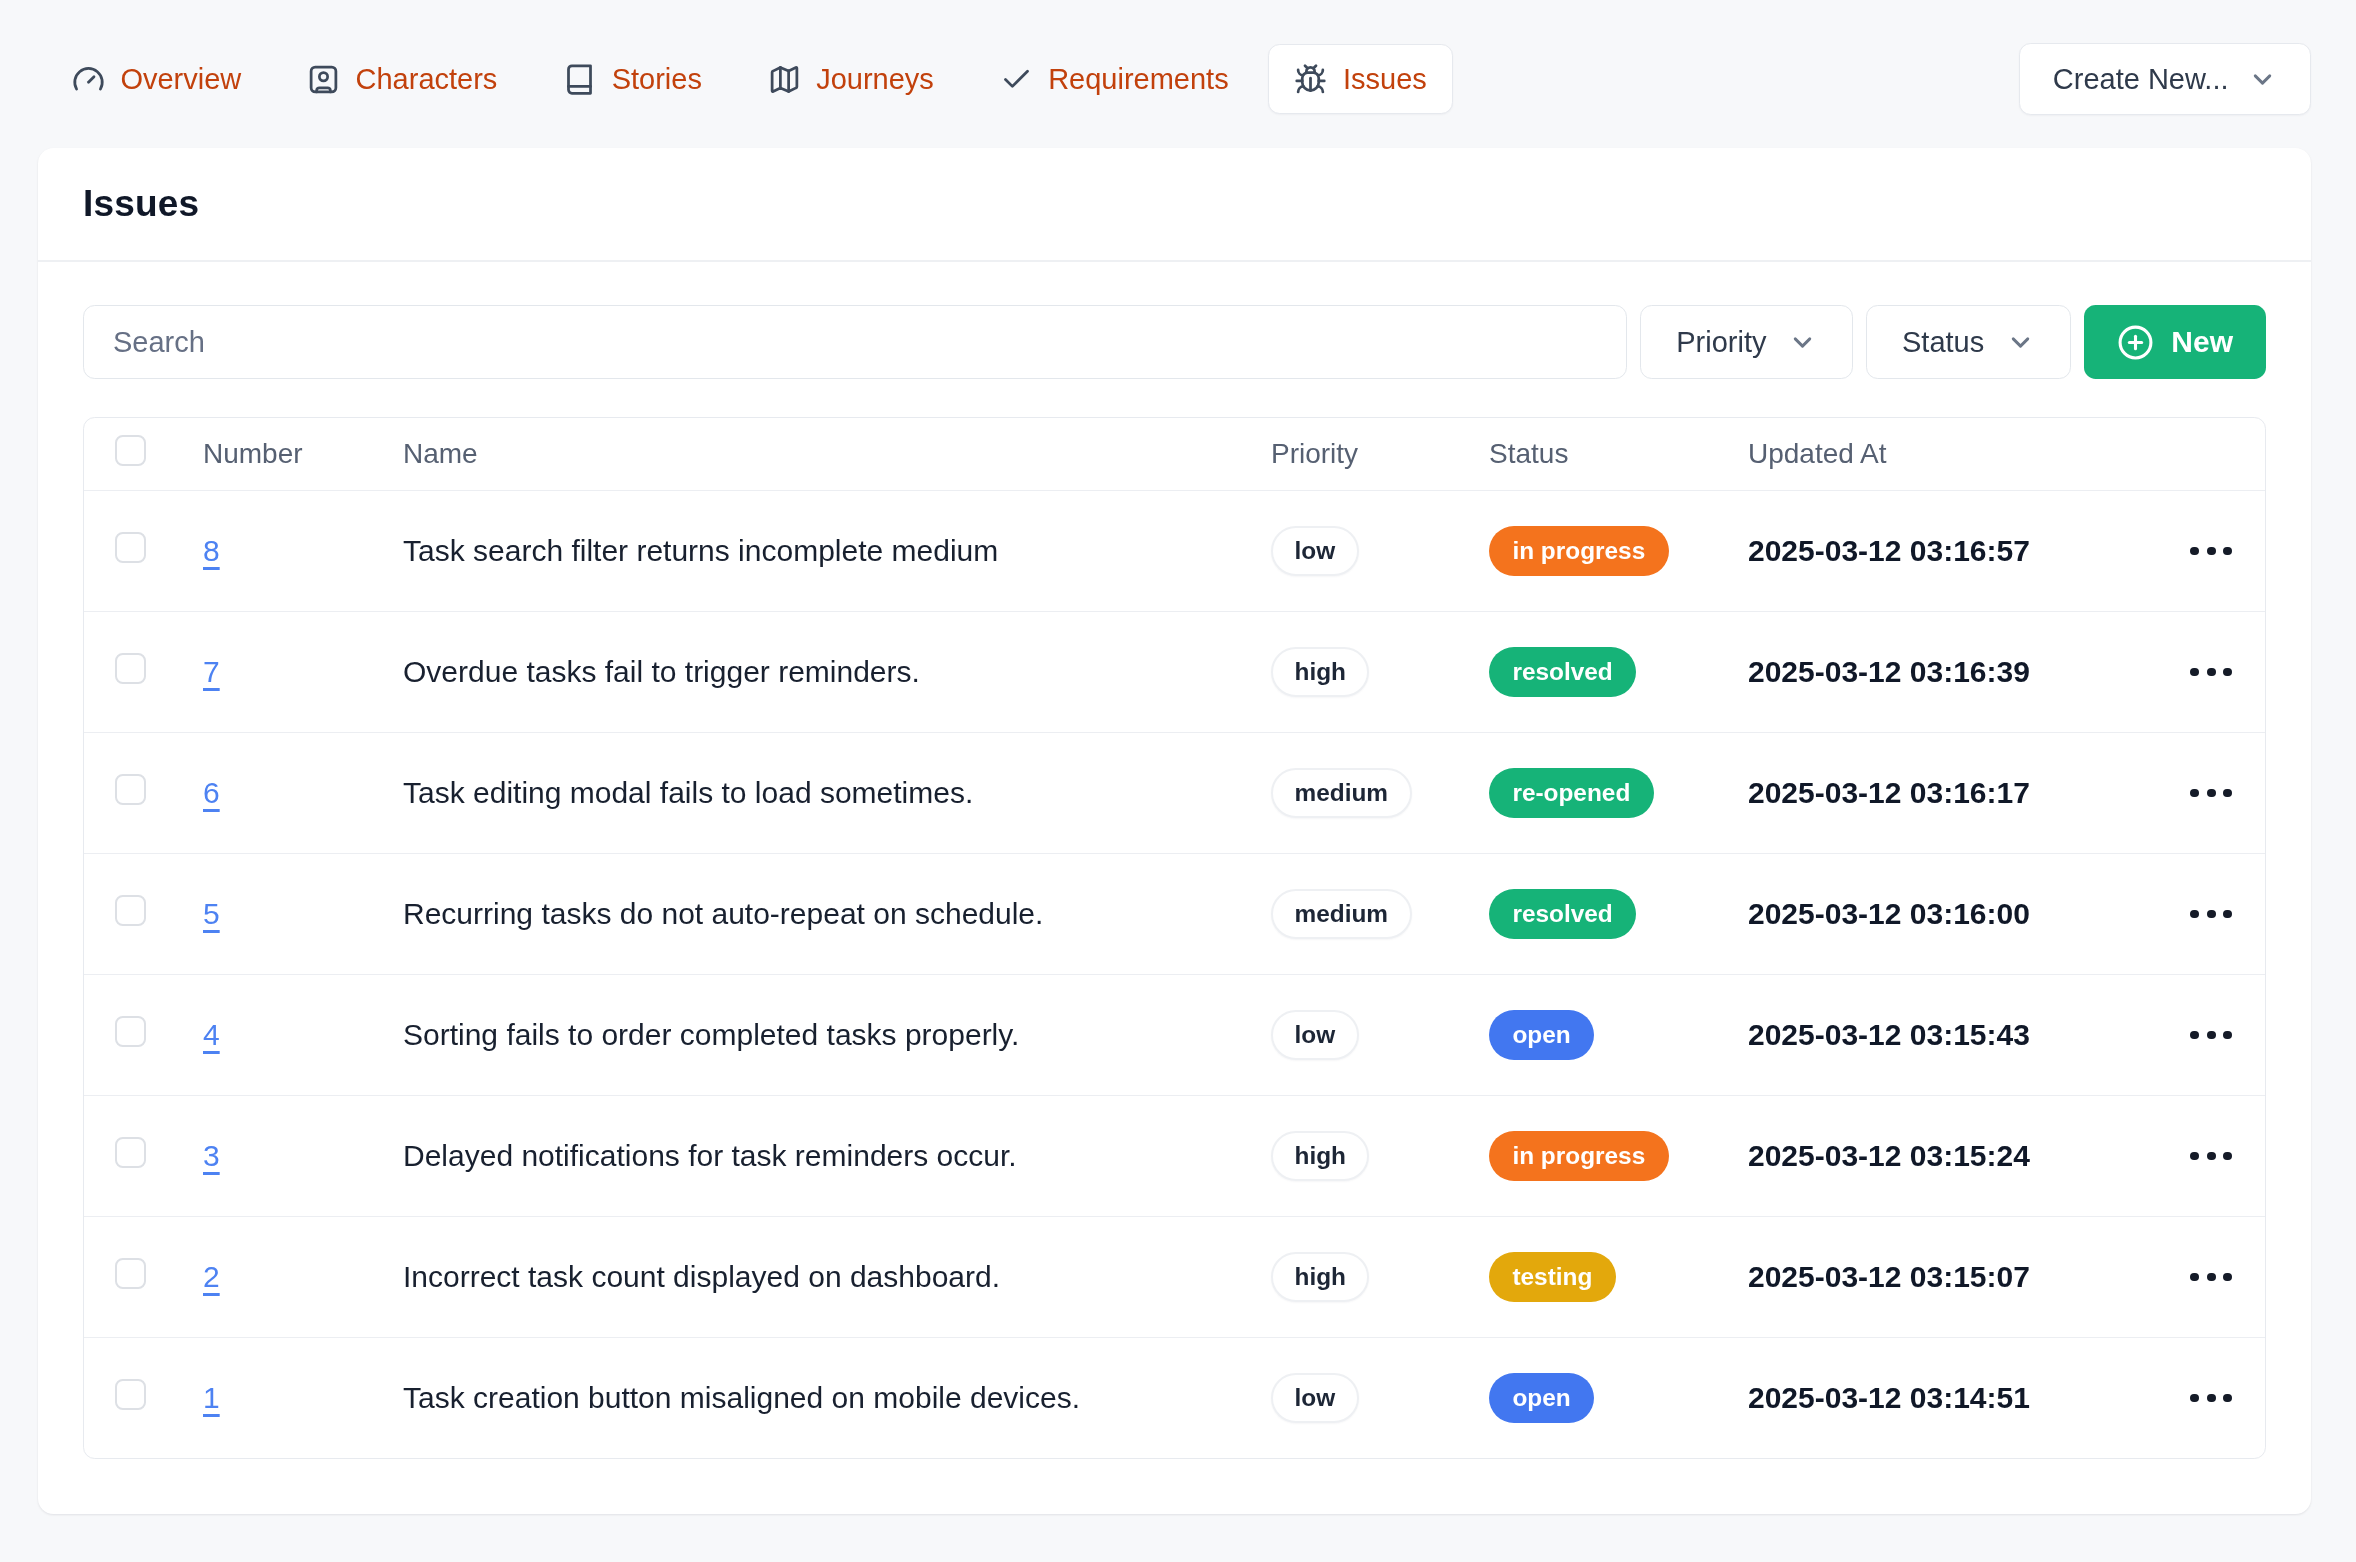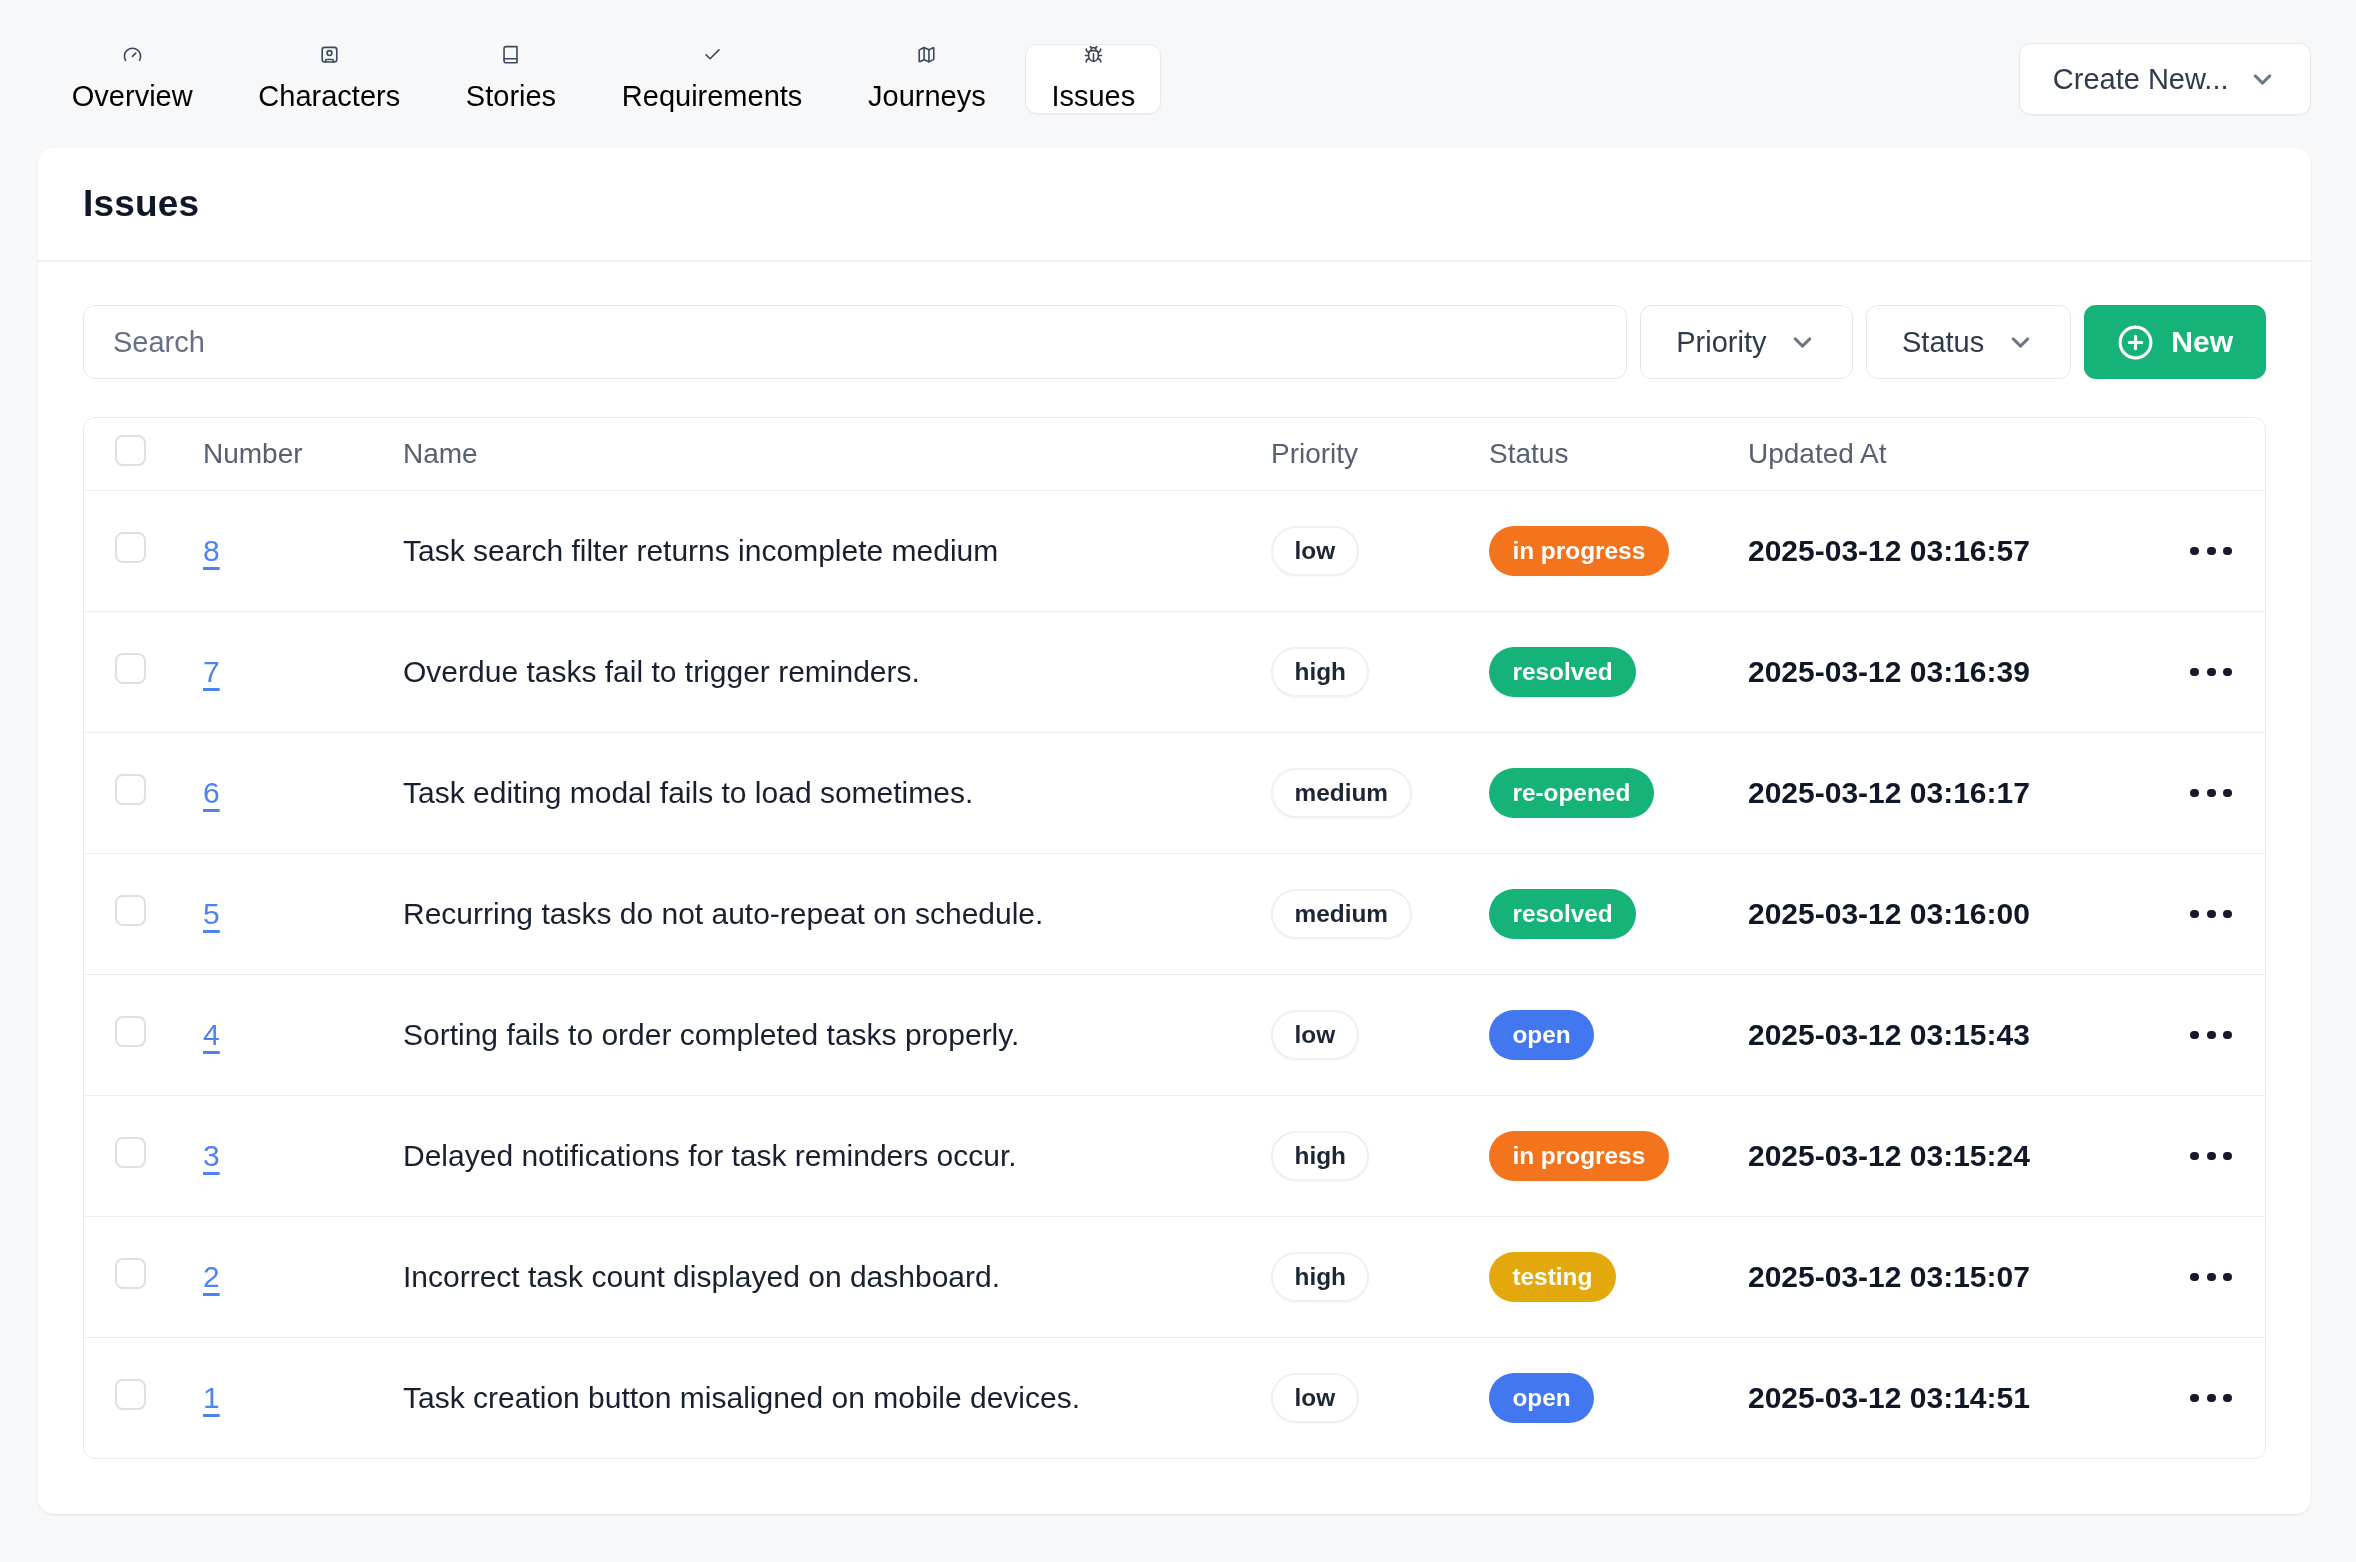--- a/index.html
+++ b/index.html
@@ -12,23 +12,22 @@
   }
   .page { width:2356px; height:1562px; padding:44px 45px 0 38px; }
 
   
   .topbar { display:flex; align-items:center; justify-content:space-between; height:70px; }
   .tabs { display:flex; align-items:center; gap:13.7px; margin-left:7.8px; }
   .tab {
     display:flex; align-items:center; gap:15.6px;
     padding:0 25px; height:70px;
     background:transparent; border:1px solid transparent; border-radius:11.7px;
-    font-family:inherit; font-size:29px; font-weight:500; color:#000000;
+    font-family:inherit; font-size:29px; font-weight:500; color:#c2410c;
     cursor:pointer;
-    flex-direction:column;
   }
   .tab.active { background:#ffffff; border-color:#e6e9ee; box-shadow:0 1px 2px rgba(16,24,40,.04); }
   .tab svg { width:33px; height:33px; stroke:#3e4a5b; fill:none; stroke-width:2; stroke-linecap:round; stroke-linejoin:round; }
 
   .create-new {
     display:flex; align-items:center; gap:19.5px;
     height:72px; padding:0 33px;
     background:#ffffff; border:1px solid #e6e9ee; border-radius:11.7px;
     font-family:inherit; font-size:29px; font-weight:500; color:#2f3a4b;
     box-shadow:0 1px 2px rgba(16,24,40,.04); cursor:pointer;
@@ -122,31 +121,31 @@
       </button>
       <button class="tab">
         <svg viewBox="0 0 24 24">
             <path d="M4 19.5v-15A2.5 2.5 0 0 1 6.5 2H20v20H6.5a2.5 2.5 0 0 1-2.5-2.5z"></path>
             <path d="M4 17h16"></path>
           </svg>
         <span>Stories</span>
       </button>
       <button class="tab">
         <svg viewBox="0 0 24 24">
-            <path d="M20 6 9 17l-5-5"></path>
-          </svg>
-        <span>Requirements</span>
-      </button>
-      <button class="tab">
-        <svg viewBox="0 0 24 24">
             <path d="M9 3.2 3.6 5.9a1 1 0 0 0-.6.9v13.5a.5.5 0 0 0 .7.4L9 18.2l6 2.6 5.4-2.7a1 1 0 0 0 .6-.9V3.7a.5.5 0 0 0-.7-.4L15 5.8 9 3.2z"></path>
             <path d="M9 3.2v15"></path>
             <path d="M15 5.8v15"></path>
           </svg>
         <span>Journeys</span>
+      </button>
+      <button class="tab">
+        <svg viewBox="0 0 24 24">
+            <path d="M20 6 9 17l-5-5"></path>
+          </svg>
+        <span>Requirements</span>
       </button>
       <button class="tab active">
         <svg viewBox="0 0 24 24">
             <path d="m8 2 1.88 1.88"></path>
             <path d="M14.12 3.88 16 2"></path>
             <path d="M9 7.13v-1a3 3 0 1 1 6 0v1"></path>
             <path d="M12 20c-3.3 0-6-2.7-6-6v-3a4 4 0 0 1 4-4h4a4 4 0 0 1 4 4v3c0 3.3-2.7 6-6 6"></path>
             <path d="M12 20v-9"></path>
             <path d="M6.53 9C4.6 8.8 3 7.1 3 5"></path>
             <path d="M6 13H2"></path>

